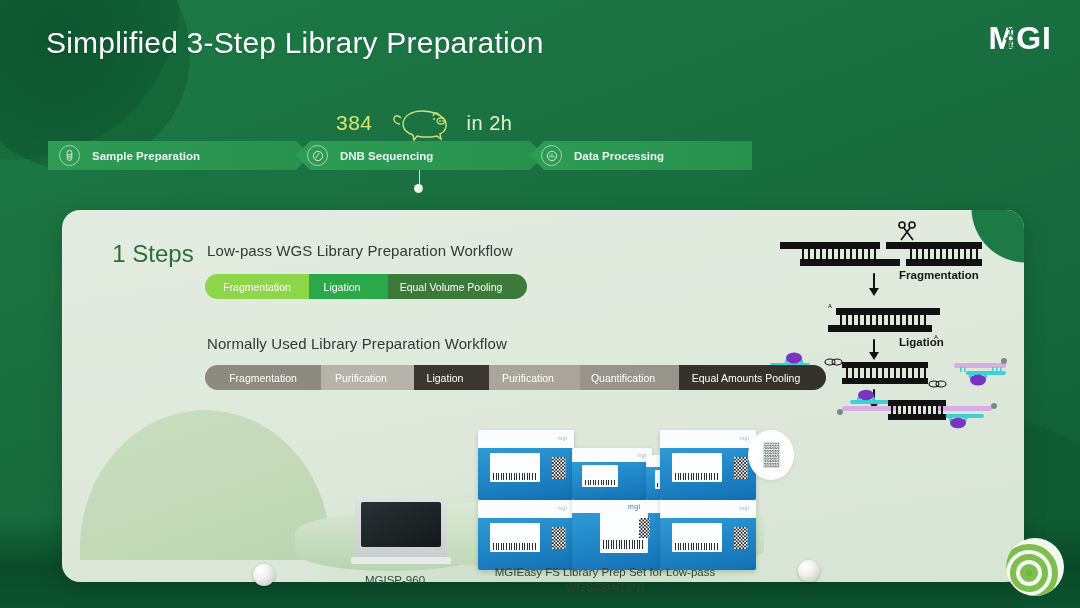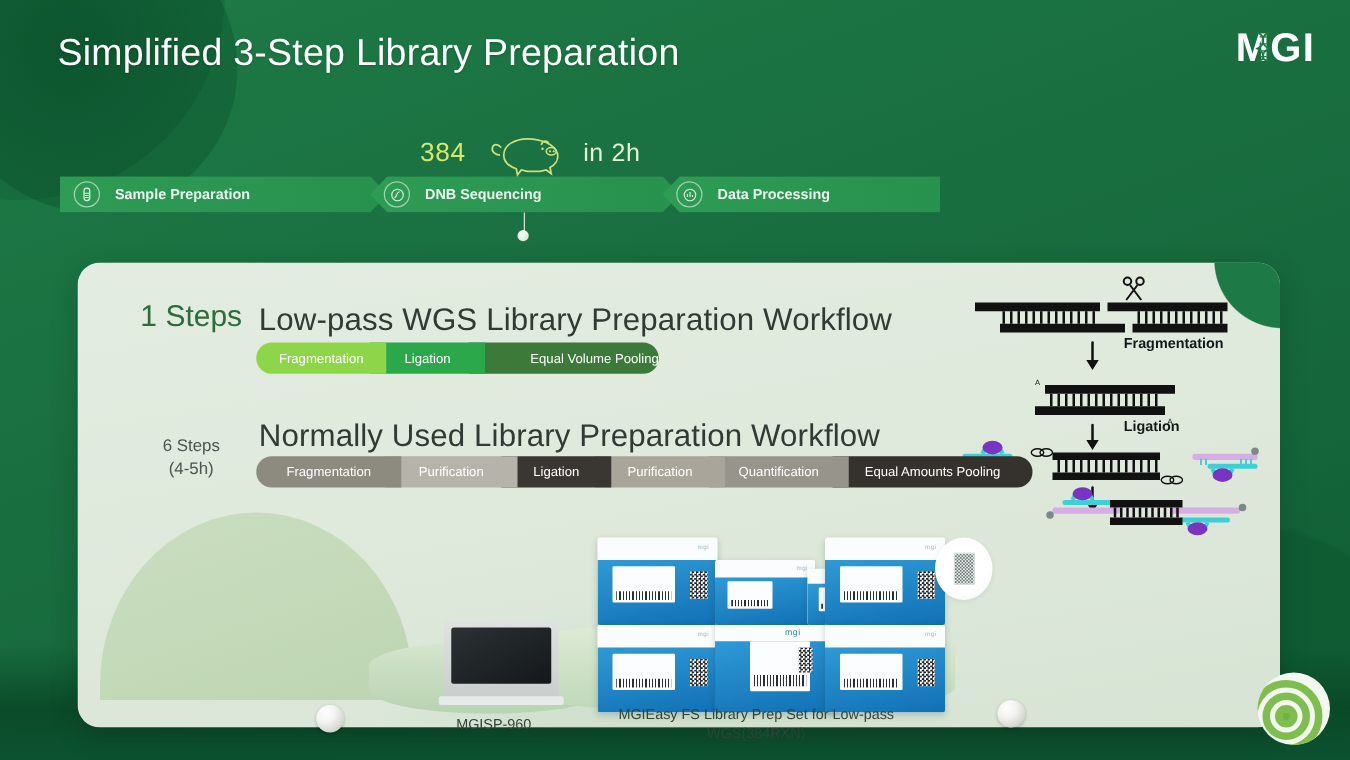--- a/index.html
+++ b/index.html
@@ -102,21 +102,21 @@
 
   .three-steps {
     position:absolute; left:27px; top:30px; width:128px; text-align:center;
     font-size:24px; color:#2f6b3d; line-height:1.18;
   }
   .six-steps {
     position:absolute; left:27px; top:138px; width:128px; text-align:center;
     font-size:13.5px; color:#4a5550; line-height:1.3;
   }
   .wf-title {
-    position:absolute; font-size:25px; color:#2f3b34; letter-spacing:.1px;
+    position:absolute; font-size:15px; color:#2f3b34; letter-spacing:.1px;
   }
   .wf-title.t1 { left:145px; top:32px; }
   .wf-title.t2 { left:145px; top:125px; }
 
   .pillbar { position:absolute; display:flex; height:25px; }
   .pillbar.p1 { left:143px; top:64px; }
   .pillbar.p2 { left:143px; top:155px; }
   .pill {
     display:flex; align-items:center; justify-content:center;
     height:25px; font-size:10.5px; color:#fff; white-space:nowrap;
@@ -284,29 +284,25 @@
   </div>
 
   <div class="wf-title t1">Low-pass WGS Library Preparation Workflow</div>
   <div class="pillbar p1">
       <div class="pill lc" style="width: 104px; background: rgb(141, 214, 74); z-index: 3;">
         <span>Fragmentation</span>
       </div>
       <div class="pill " style="width: 92px; background: rgb(42, 168, 74); z-index: 2;">
         <span>Ligation</span>
       </div>
-      <div class="pill rc" style="width: 152px; background: rgb(60, 122, 58); z-index: 1; justify-content: flex-end;">
+      <div class="pill rc" style="width: 152px; background: rgb(60, 122, 58); z-index: 1;">
         <span>Equal Volume Pooling</span>
       </div>
     </div>
 
-  <div class="six-steps">
-    <div>6 Steps</div>
-    <div>(4-5h)</div>
-  </div>
 
   <div class="wf-title t2">Normally Used Library Preparation Workflow</div>
   <div class="pillbar p2">
       <div class="pill lc" style="width: 116px; background: rgb(141, 138, 128); z-index: 6;">
         <span>Fragmentation</span>
       </div>
       <div class="pill " style="width: 106px; background: rgb(182, 179, 170); z-index: 5;">
         <span>Purification</span>
       </div>
       <div class="pill " style="width: 88px; background: rgb(58, 55, 51); z-index: 4;">

